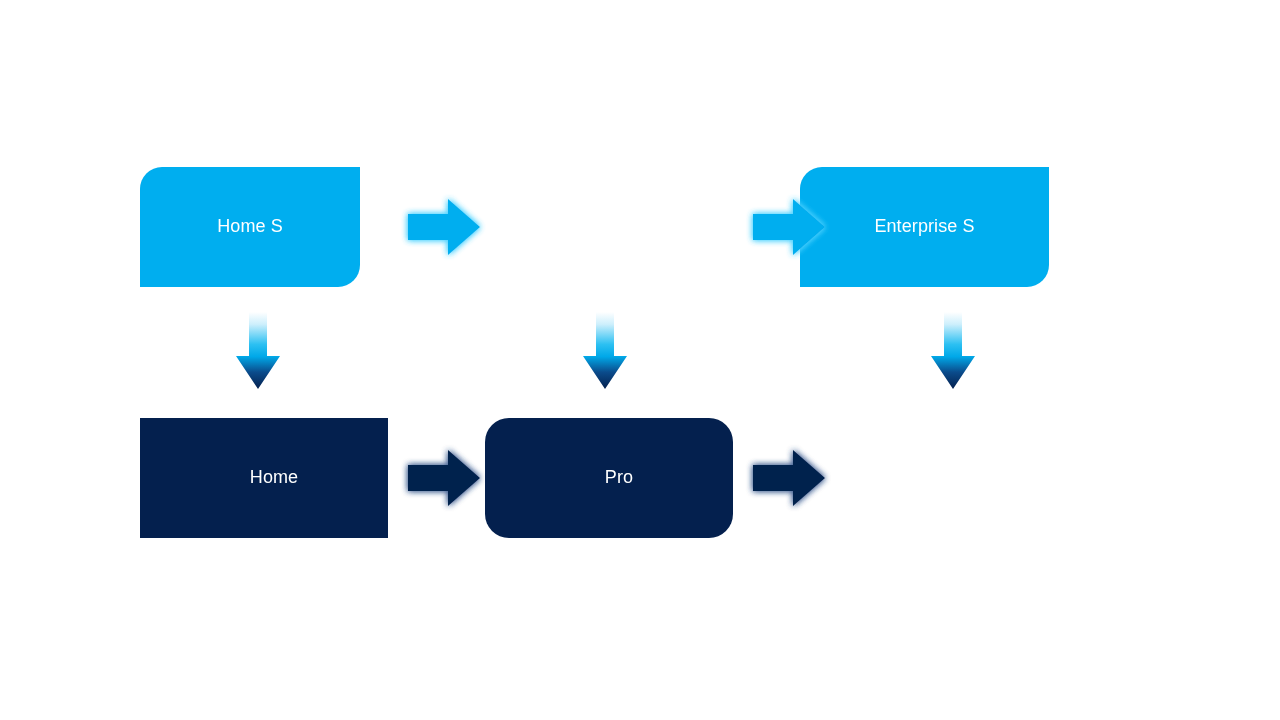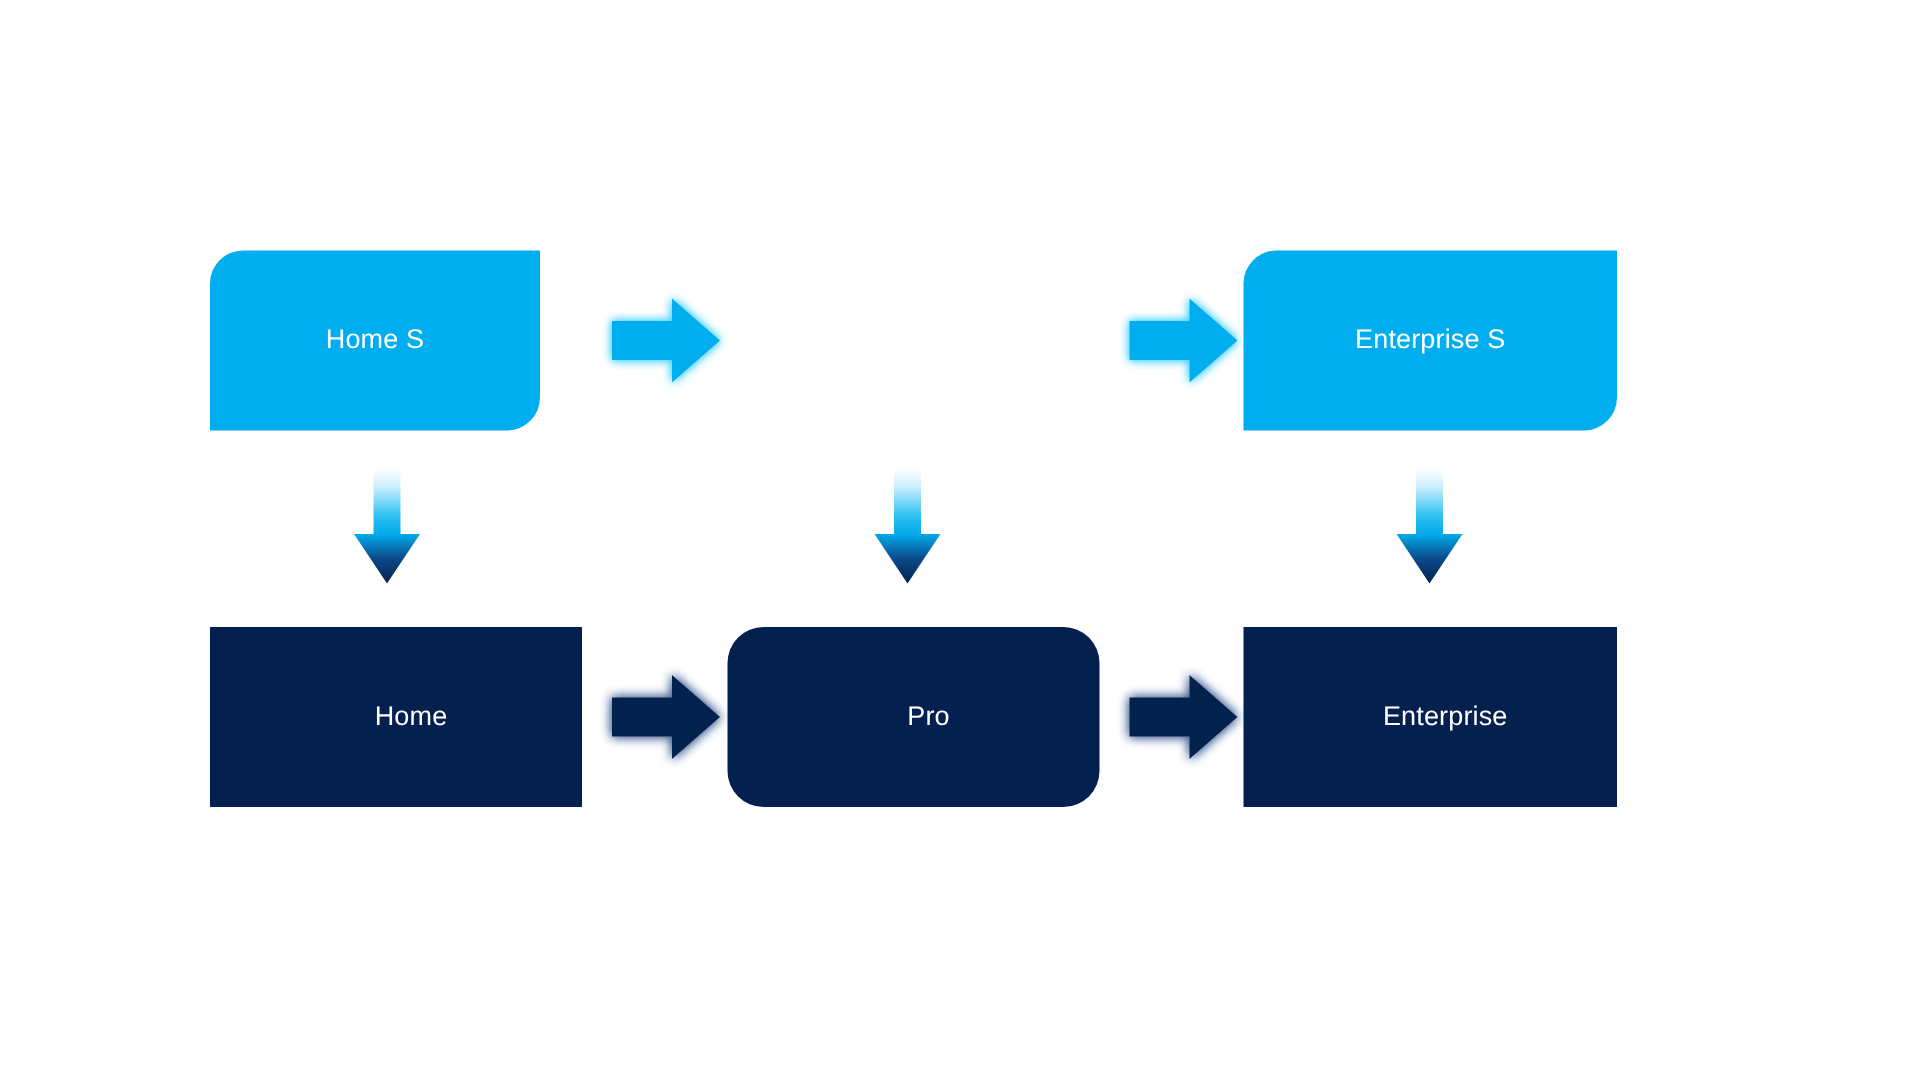--- a/index.html
+++ b/index.html
@@ -82,35 +82,32 @@
 </head>
 <body>
 
 <div id="canvas" style="background: rgb(255, 255, 255);">
 
   <div class="node node-top" id="node-home-s" style="left: 140px; top: 167px; width: 220px; height: 120px; background: rgb(0, 174, 239);">
     <span class="node-label">Home S</span>
   </div>
 
 
-  <div class="node node-top" id="node-enterprise-s" style="left: 829px; top: 167px; width: 249px; height: 120px; background: rgb(0, 174, 239); text-align: center;">
+  <div class="node node-top" id="node-enterprise-s" style="left: 800px; top: 167px; width: 249px; height: 120px; background: rgb(0, 174, 239); text-align: center;">
     <span class="node-label">Enterprise S</span>
   </div>
 
   <div class="node node-bottom" id="node-home" style="left: 140px; top: 418px; width: 248px; height: 120px; background: rgb(4, 32, 78);">
     <span class="node-label">Home</span>
   </div>
 
   <div class="node node-bottom" id="node-pro" style="left: 485px; top: 418px; width: 248px; height: 120px; background: rgb(4, 32, 78); border-radius: 24px;">
     <span class="node-label">Pro</span>
   </div>
 
-  <div class="node node-bottom" id="node-enterprise" style="left: 829px; top: 418px; width: 249px; height: 120px; background: rgb(4, 32, 78);">
-    <span class="node-label">Enterprise</span>
-  </div>
 
   <div class="h-arrow" id="harrow-top-0" style="left: 408px; top: 196px;">
     <svg viewBox="0 0 72 62" xmlns="http://www.w3.org/2000/svg">
       <defs>
         <filter id="glowCyan0" x="-40%" y="-40%" width="180%" height="180%">
           <feGaussianBlur stdDeviation="3.2" result="b"></feGaussianBlur>
           <feFlood flood-color="#4cd2ff" flood-opacity="0.95" result="c"></feFlood>
           <feComposite in="c" in2="b" operator="in" result="g"></feComposite>
           <feMerge>
               <feMergeNode in="g"></feMergeNode>

